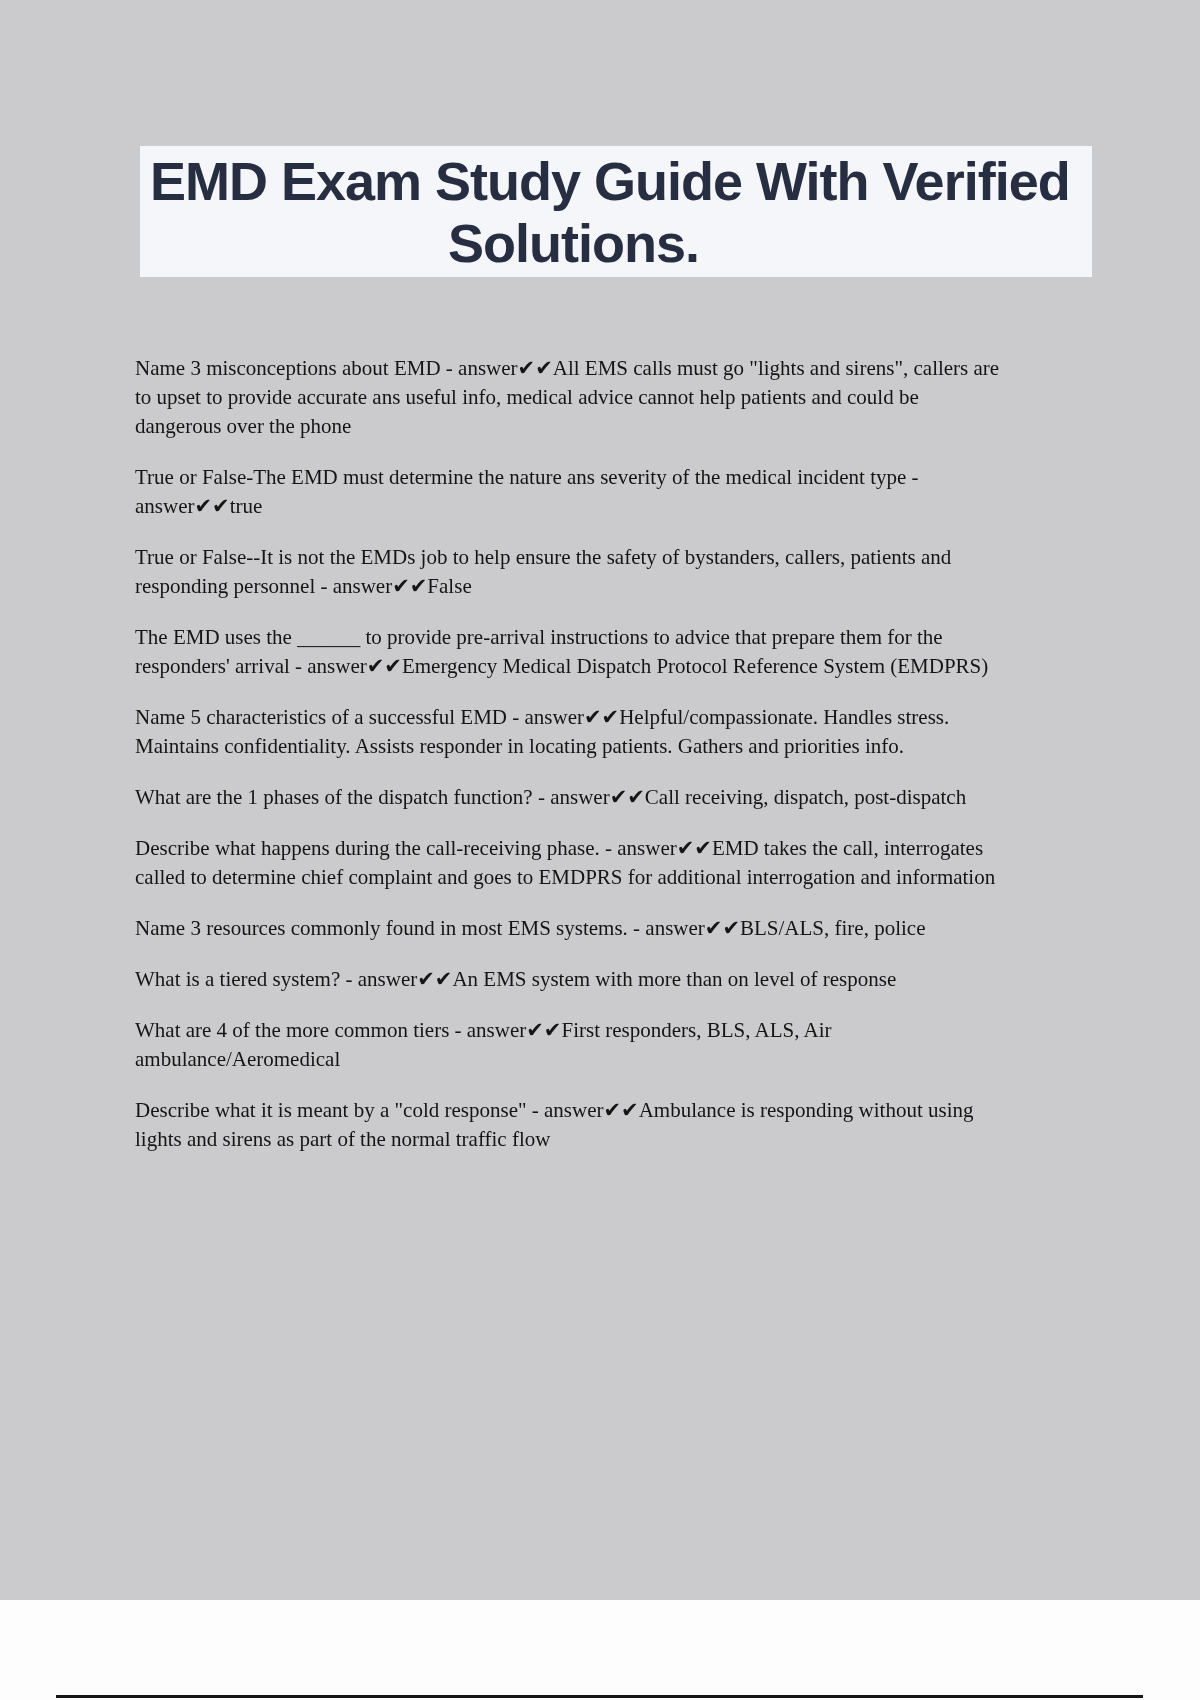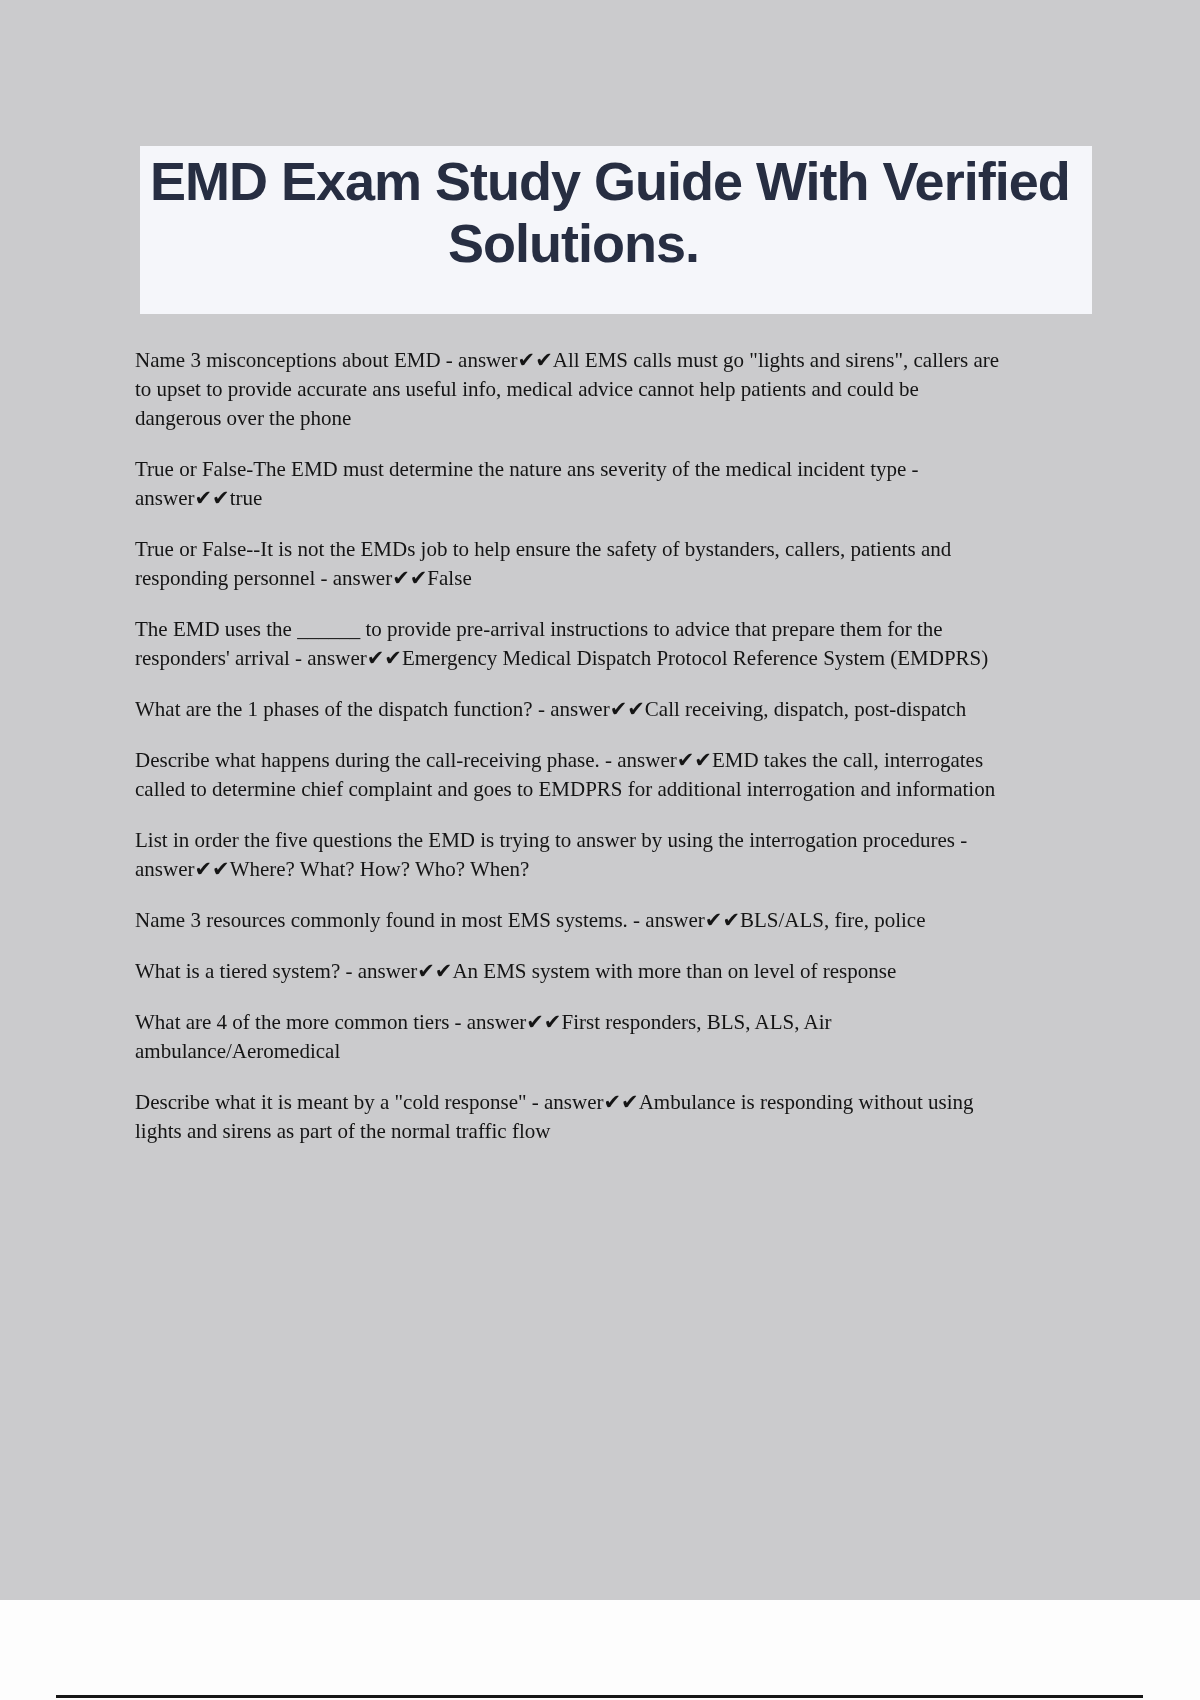--- a/index.html
+++ b/index.html
@@ -20,21 +20,21 @@
     top: 0;
     width: 1200px;
     height: 1600px;
     background: var(--page-bg, #cbcbcd);
   }
   .title-box {
     position: absolute;
     left: 140px;
     top: 146px;
     width: 952px;
-    height: 168px;
+    height: 131px;
     background: var(--title-bg, #f5f6fa);
     box-sizing: border-box;
     padding: 4px 95px 0 10px;
     text-align: center;
   }
   .title-line {
     font-family: "Liberation Sans", "DejaVu Sans", sans-serif;
     font-weight: bold;
     font-size: 54px;
     line-height: 62px;
@@ -42,21 +42,21 @@
     color: var(--title-color, #272e42);
     white-space: nowrap;
   }
   .qa-list {
     position: absolute;
     left: 135px;
     top: 338px;
     width: 872px;
   }
   .qa-list p {
-    margin: 8px 0 22px 0;
+    margin: 16px 0 22px 0;
     font-size: 21px;
     line-height: 29px;
     color: var(--body-color, #151515);
     font-family: "Liberation Serif", "DejaVu Sans", serif;
   }
   .next-page {
     position: absolute;
     left: 0;
     top: 1600px;
     width: 1200px;
@@ -78,23 +78,23 @@
 <div class="doc-page">
   <div class="title-box">
     <div class="title-line">EMD Exam Study Guide With Verified</div>
     <div class="title-line">Solutions.</div>
   </div>
   <div class="qa-list">
       <p>Name 3 misconceptions about EMD - answer✔✔All EMS calls must go "lights and sirens", callers are to upset to provide accurate ans useful info, medical advice cannot help patients and could be dangerous over the phone</p>
       <p>True or False-The EMD must determine the nature ans severity of the medical incident type - answer✔✔true</p>
       <p>True or False--It is not the EMDs job to help ensure the safety of bystanders, callers, patients and responding personnel - answer✔✔False</p>
       <p>The EMD uses the ______ to provide pre-arrival instructions to advice that prepare them for the responders' arrival - answer✔✔Emergency Medical Dispatch Protocol Reference System (EMDPRS)</p>
+      <p>Name 5 characteristics of a successful EMD - answer✔✔Helpful/compassionate. Handles stress. Maintains confidentiality. Assists responder in locating patients. Gathers and priorities info.</p>
       <p>What are the 1 phases of the dispatch function? - answer✔✔Call receiving, dispatch, post-dispatch</p>
       <p>Describe what happens during the call-receiving phase. - answer✔✔EMD takes the call, interrogates called to determine chief complaint and goes to EMDPRS for additional interrogation and information</p>
-      <p>List in order the five questions the EMD is trying to answer by using the interrogation procedures - answer✔✔Where? What? How? Who? When?</p>
       <p>Name 3 resources commonly found in most EMS systems. - answer✔✔BLS/ALS, fire, police</p>
       <p>What is a tiered system? - answer✔✔An EMS system with more than on level of response</p>
       <p>What are 4 of the more common tiers - answer✔✔First responders, BLS, ALS, Air ambulance/Aeromedical</p>
       <p>Describe what it is meant by a "cold response" - answer✔✔Ambulance is responding without using lights and sirens as part of the normal traffic flow</p>
     </div>
 </div>
 
 <div class="next-page">
   <div class="separator-line"></div>
 </div>

